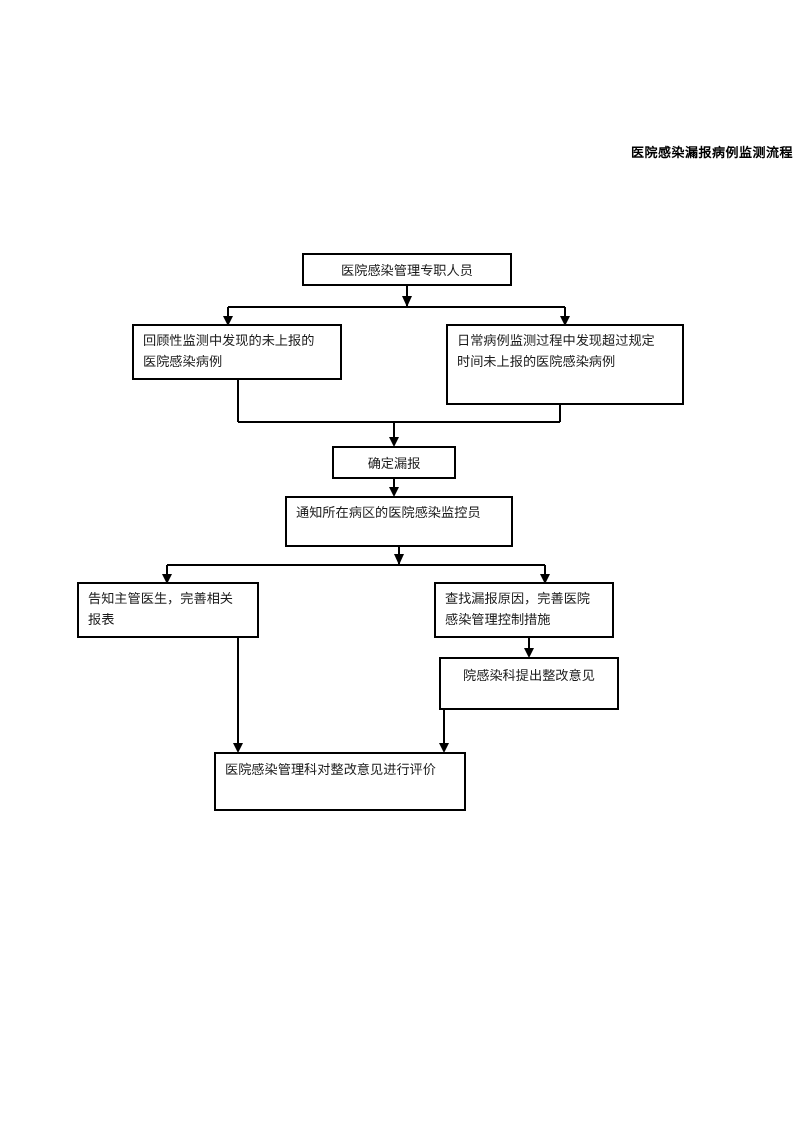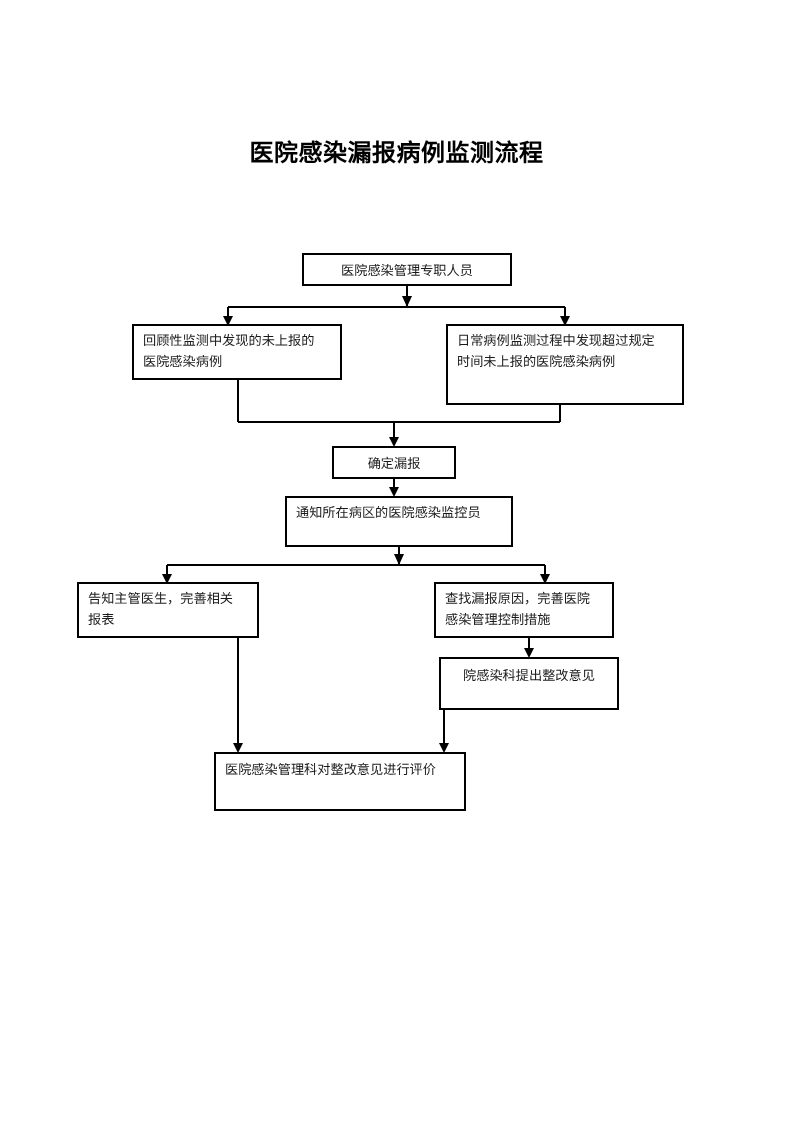--- a/index.html
+++ b/index.html
@@ -19,23 +19,23 @@
   .page {
     position: absolute;
     inset: 0;
     background: #ffffff;
   }
   .doc-title {
     position: absolute;
     left: 0;
     top: 140px;
     width: 793px;
-    text-align: center;
+    text-align: right;
     font-family: "DejaVu Sans", "Liberation Sans", sans-serif;
-    font-size: 24px;
+    font-size: 13px;
     font-weight: bold;
     letter-spacing: 0.5px;
     line-height: 26px;
     white-space: nowrap;
   }
   .flow {
     position: absolute;
     left: 0;
     top: 0;
     width: 793px;

